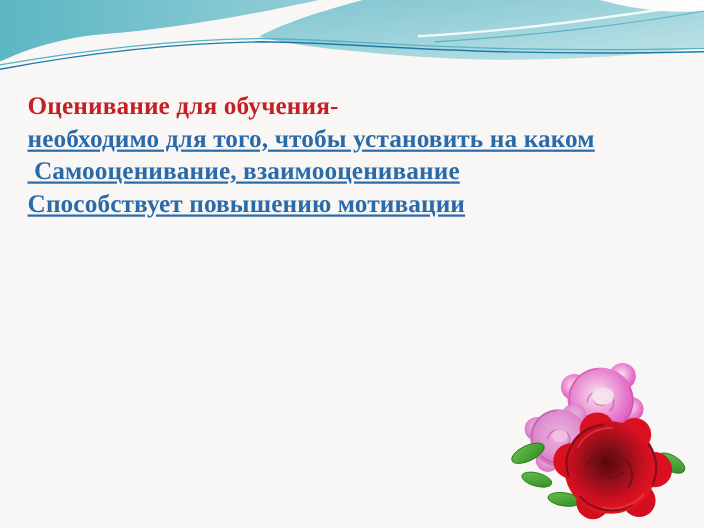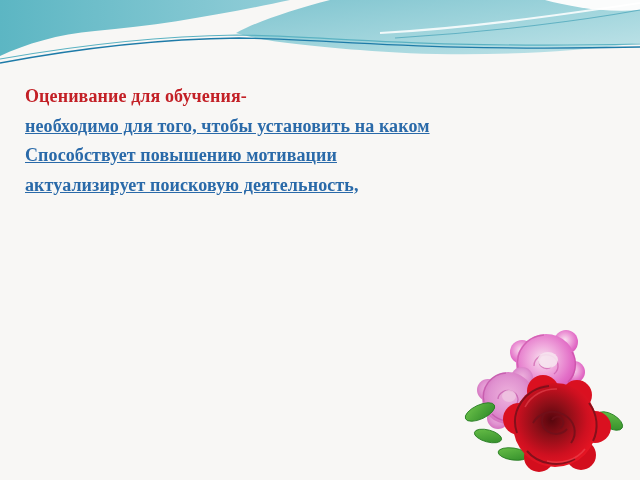--- a/index.html
+++ b/index.html
@@ -20,21 +20,21 @@
   .text-block {
     position: absolute;
     left: 25px;
     top: 82px;
     width: 605px;
   }
   .text-block p {
     margin: 0;
     padding: 0;
     font-weight: 700;
-    font-size: 18px;
+    font-size: 23px;
     line-height: 29.5px;
     white-space: pre;
     letter-spacing: 0.1px;
   }
   .line-title { color: var(--title-red, #c32026); }
   .line-body  { color: var(--body-blue, #2a6aa9); text-decoration: underline; }
   .roses {
     position: absolute;
     left: 458px;
     top: 328px;
@@ -70,22 +70,22 @@
     <path d="M380,33 C470,28 560,15 640,3" stroke="#ffffff" stroke-width="2.2" opacity="0.85" fill="none"></path>
     <path d="M395,38 C495,32 585,20 640,10" stroke="#4fa8bb" stroke-width="1.1" opacity="0.8" fill="none"></path>
 
     <path d="M0,59 C80,45 155,36 237,35 C330,36 420,49 640,44" stroke="#5ab2c2" stroke-width="1.2" fill="none"></path>
     <path d="M0,63 C80,48 155,39 239,38 C332,39 422,52 640,47" stroke="#1e7ba8" stroke-width="1.3" fill="none"></path>
   </svg>
 
   <div class="text-block">
     <p class="line-title">Оценивание для обучения-</p>
     <p class="line-body">необходимо для того, чтобы установить на каком</p>
+    <p class="line-body"> Самооценивание, взаимооценивание</p>
     <p class="line-body">Способствует повышению мотивации</p>
-    <p class="line-body">актуализирует поисковую деятельность,</p>
   </div>
 
   <svg class="roses" viewBox="0 0 177 145" aria-hidden="true">
     <defs>
       <radialGradient id="pinkTop" cx="0.45" cy="0.42" r="0.65">
         <stop offset="0" stop-color="#f8e3ef"></stop>
         <stop offset="0.35" stop-color="#f0aadd"></stop>
         <stop offset="0.75" stop-color="#e26cc6"></stop>
         <stop offset="1" stop-color="#d554b4"></stop>
       </radialGradient>

